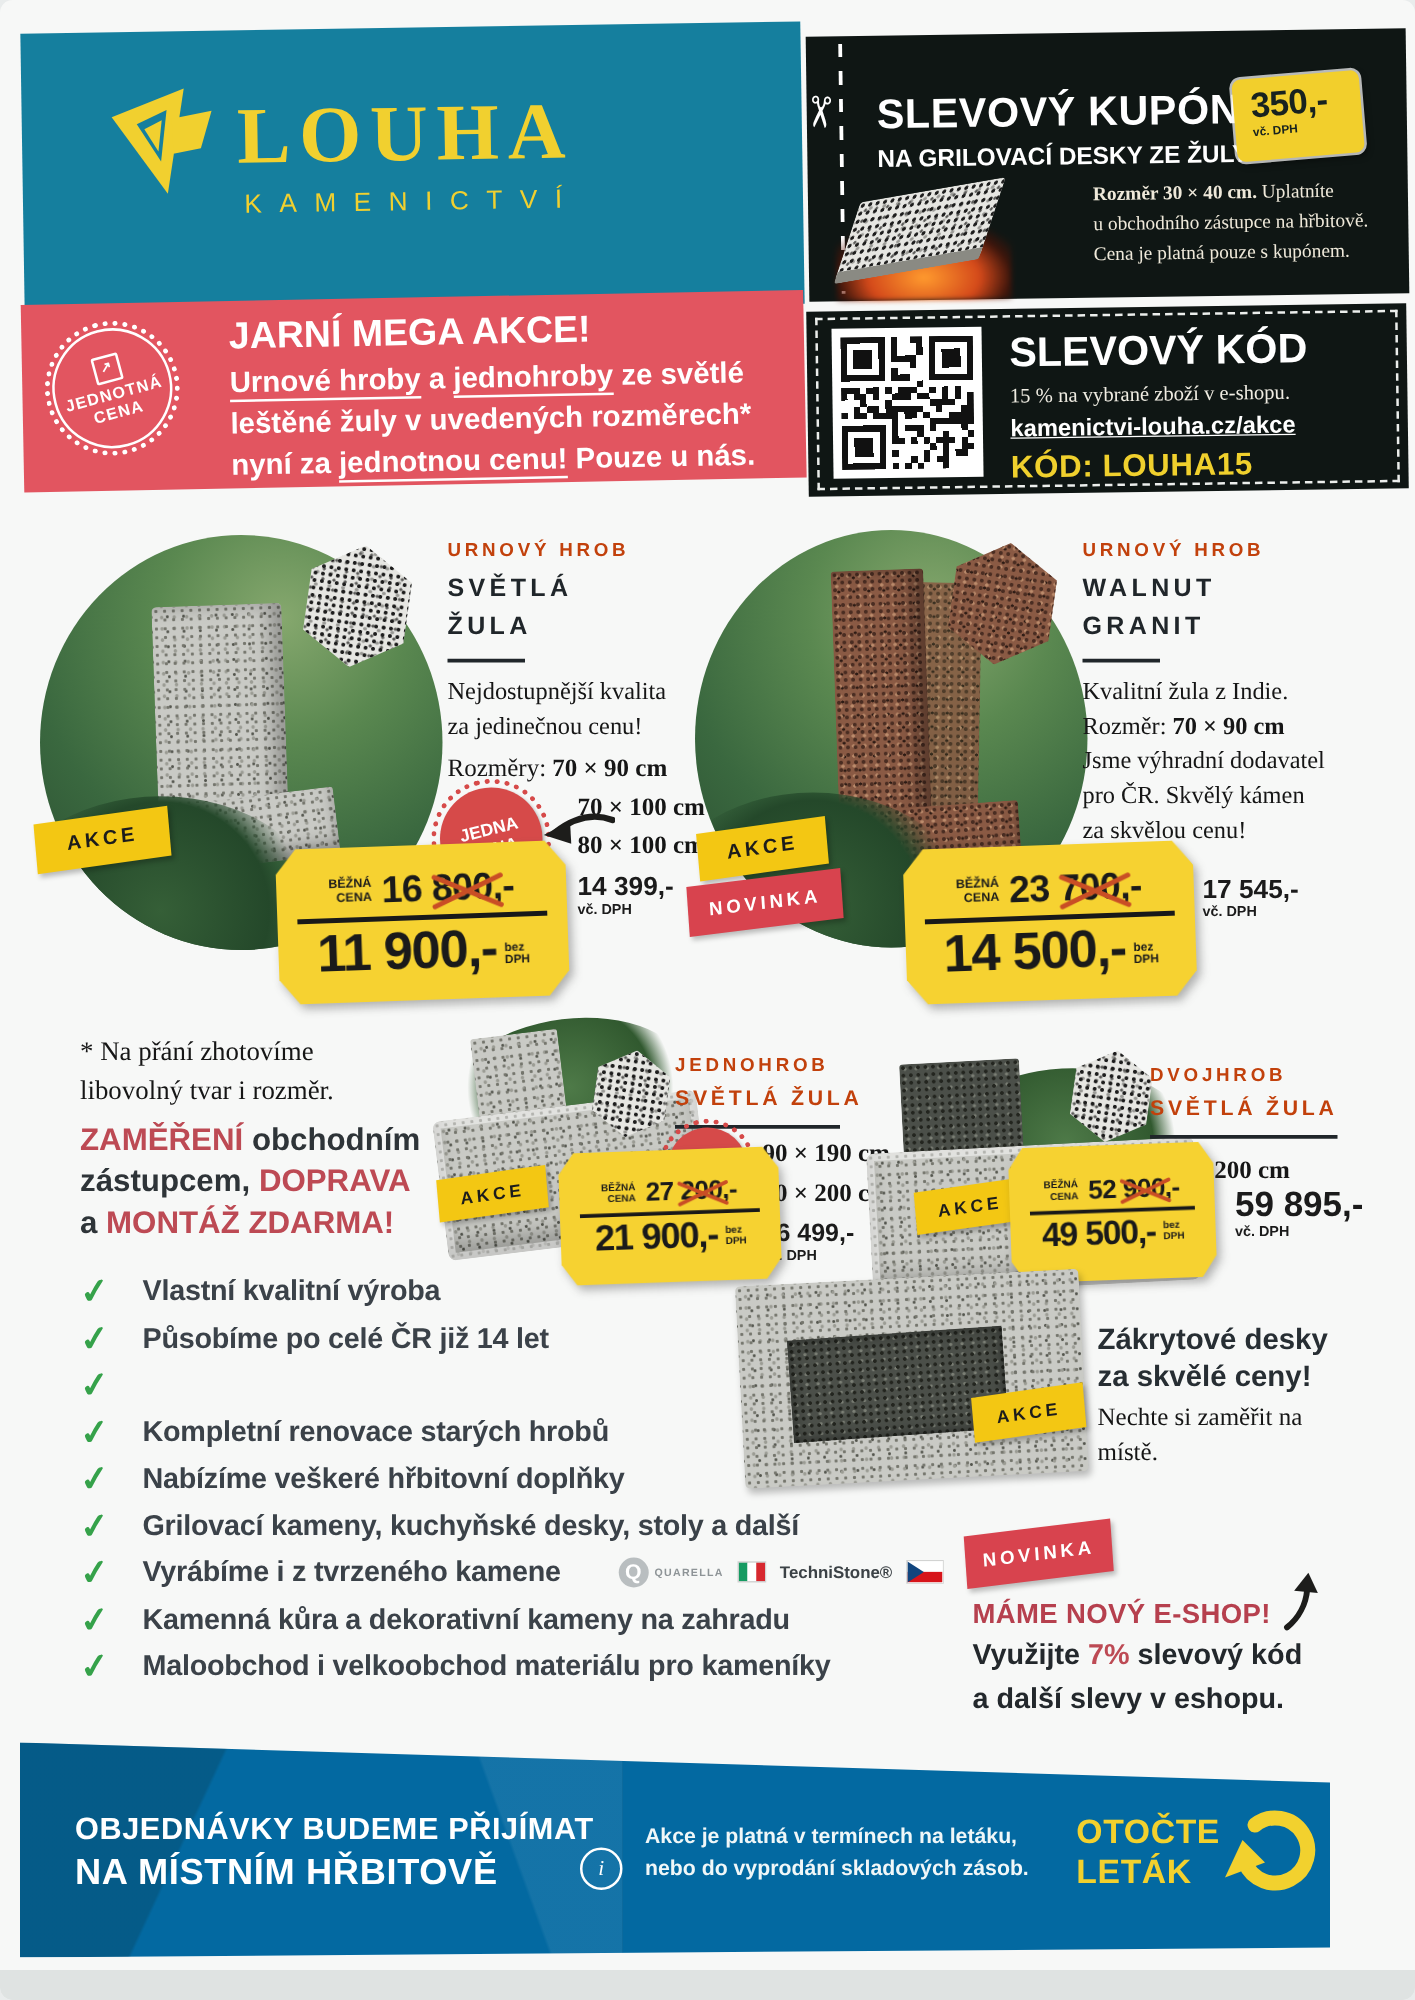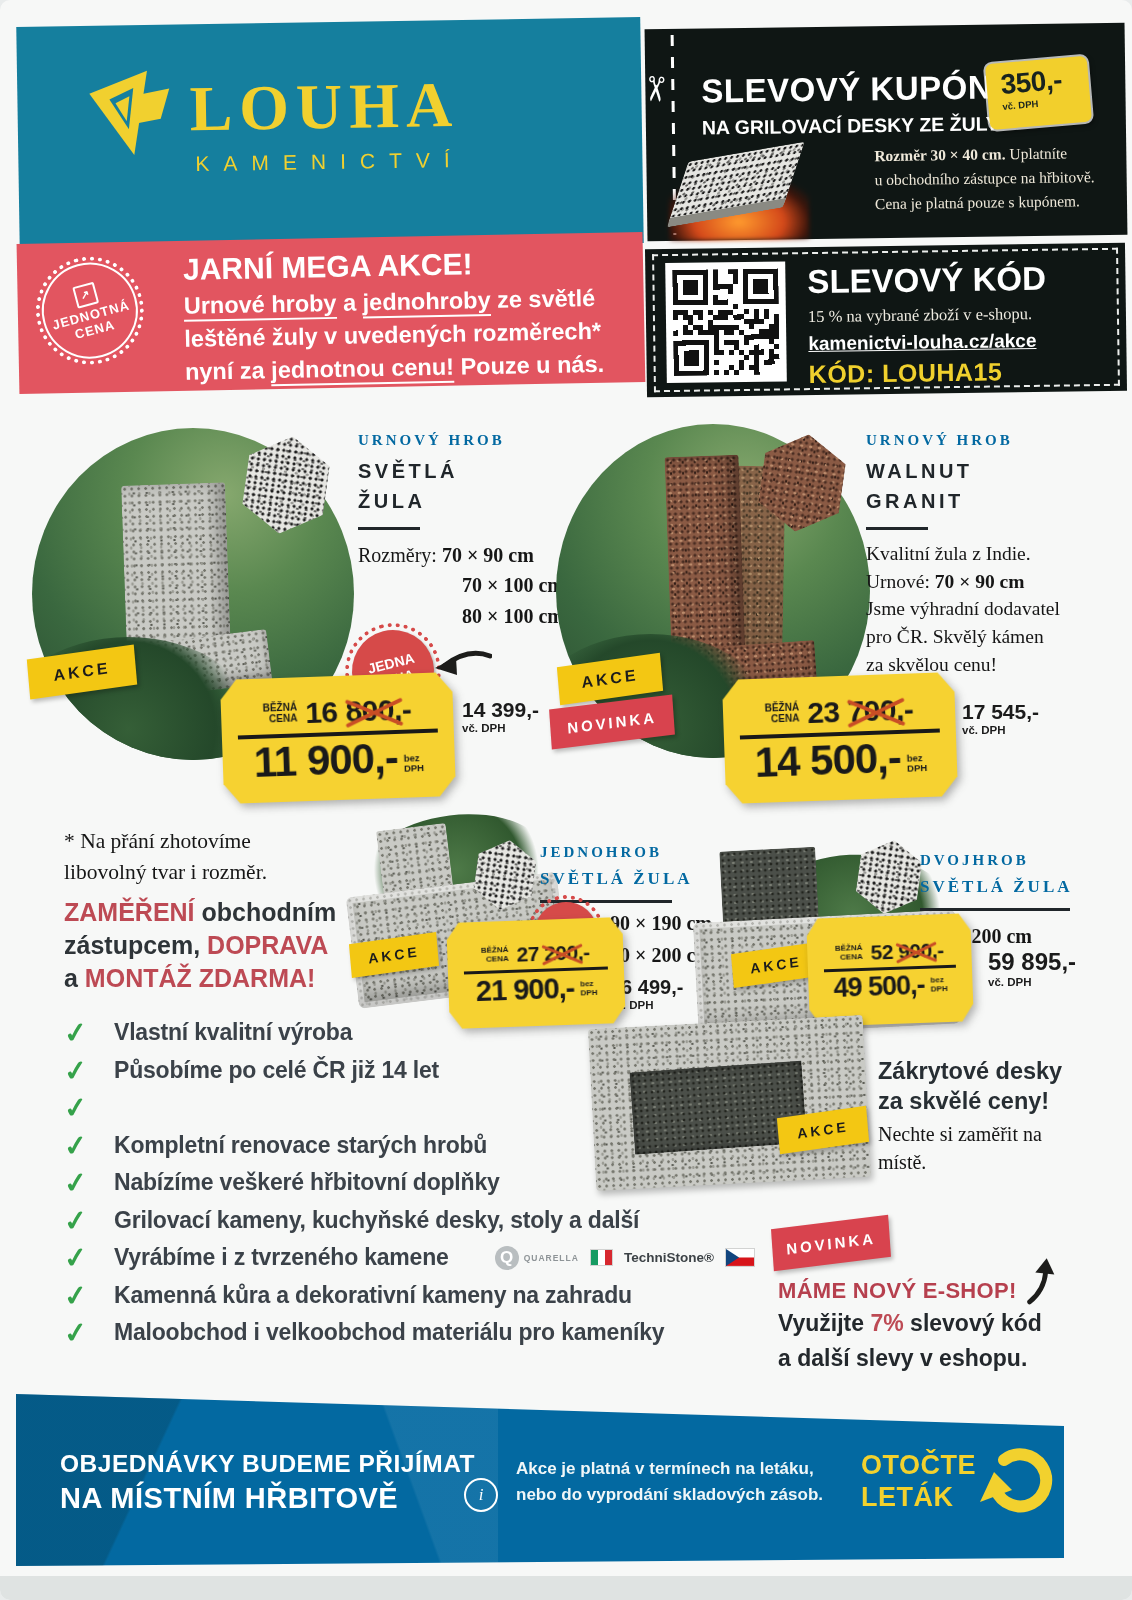--- a/index.html
+++ b/index.html
@@ -82,21 +82,21 @@
   .ribbon{display:flex;align-items:center;justify-content:center;font-weight:bold;letter-spacing:3px;
      box-shadow:2px 3px 4px rgba(0,0,0,.25);}
   .ribbon-yellow{background:#f3c713;color:#1c1c1c;transform:rotate(-8deg) skewX(-3deg);font-size:16px;}
   .ribbon-red{background:#d8434e;color:#fff;transform:rotate(-7deg) skewX(-3deg);font-size:15px;}
   .seal{background:#d64a49;border-radius:50%;color:#fff;display:flex;align-items:center;justify-content:center;
      text-align:center;font-weight:bold;white-space:pre-line;transform:rotate(-14deg);line-height:1.15;
      box-shadow:1px 2px 3px rgba(0,0,0,.3);}
   .seal::after{content:"";position:absolute;inset:-7px;border:4px dotted #d64a49;border-radius:50%;}
 
   
-  .cat{font-size:15px;font-weight:bold;letter-spacing:3px;color:#0369a1;font-family:Liberation Serif, serif;}
+  .cat{font-size:15px;font-weight:bold;letter-spacing:3px;color:#c2410c;}
   .pname{font-size:20px;font-weight:bold;letter-spacing:3.5px;color:#20262a;margin-top:7px;line-height:1.5;}
   .divider{width:62px;height:3px;background:#20262a;margin:11px 0 10px;}
   .pdesc{font-family:"Liberation Serif",serif;font-size:19.5px;line-height:1.42;color:#161616;}
   .psizes{font-family:"Liberation Serif",serif;font-size:20px;margin-top:5px;line-height:1.52;color:#161616;}
   .psize{font-weight:bold;}
   .ind{margin-left:104px;}
   .vat{line-height:1.15;color:#1b1b1b;}
   .vat-price{font-size:21px;font-weight:800;}
   .vat-note{font-size:11.5px;font-weight:bold;}
 
@@ -351,20 +351,22 @@
     <div class="abs granite-light" style="left:56px;top:212px;width:182px;height:54px;transform:rotate(-7deg);border-radius:3px;box-shadow:inset 0 -10px 12px rgba(0,0,0,.3);"></div>
   </div>
   <div class="abs hex granite-bw" style="left:240px;top:436px;width:92px;height:98px;transform:rotate(8deg);"></div>
   <div class="abs ribbon ribbon-yellow" style="left:28px;top:652px;width:108px;height:40px;">AKCE</div>
 
   <div class="abs" style="left:358px;top:432px;width:225px;">
     <div class="cat">URNOVÝ HROB</div>
     <div class="pname pre">SVĚTLÁ
 ŽULA</div>
     <div class="divider"></div>
+    <div class="pdesc pre">Nejdostupnější kvalita
+za jedinečnou cenu!</div>
     <div class="psizes">
       <span>Rozměry: </span><span class="psize">70 × 90 cm</span>
       <div class="psize ind">70 × 100 cm</div>
       <div class="psize ind">80 × 100 cm</div>
     </div>
   </div>
 
   <div class="abs seal" style="left:352px;top:630px;width:82px;height:82px;font-size:14px;">JEDNA
 CENA</div>
   <div class="abs" style="left:432px;top:648px;">
@@ -403,21 +405,21 @@
   <div class="abs ribbon ribbon-yellow" style="left:558px;top:660px;width:104px;height:38px;">AKCE</div>
   <div class="abs ribbon ribbon-red" style="left:550px;top:702px;width:124px;height:40px;">NOVINKA</div>
 
   <div class="abs" style="left:866px;top:432px;width:240px;">
     <div class="cat">URNOVÝ HROB</div>
     <div class="pname pre">WALNUT
 GRANIT</div>
     <div class="divider"></div>
     <div class="pdesc">
       <span>Kvalitní žula z Indie.</span><br>
-      <span>Urnové:  </span><b>70 × 90 cm</b>
+      <span>Rozměr:  </span><b>70 × 90 cm</b>
       <div class="pre">Jsme výhradní dodavatel
 pro ČR. Skvělý kámen
 za skvělou cenu!</div>
     </div>
   </div>
 
   <div class="abs tag tag-lg" style="left:724px;top:676px;">
     <div class="tag-shape">
       <div class="tag-top">
         <span class="tag-lbl pre">BĚŽNÁ
@@ -505,21 +507,21 @@
       </div>
       <div class="tag-div"></div>
       <div class="tag-bot">
         <span class="tag-new" style="font-size:27px;">49 500,-</span>
         <span class="tag-note pre" style="font-size:8px;">bez
 DPH</span>
       </div>
     </div>
   </div>
   <div class="abs vat" style="left:988px;top:948px;">
-    <div class="vat-price" style="font-size:24px;text-align:center;">59 895,-</div>
+    <div class="vat-price" style="font-size:28px;text-align:center;">59 895,-</div>
     <div class="vat-note">vč. DPH</div>
   </div>
 
   <ul class="abs checklist">
     <li>
         <span class="check">✓</span>
         <span class="check-text">Vlastní kvalitní výroba</span>
       </li>
     <li>
         <span class="check">✓</span>

